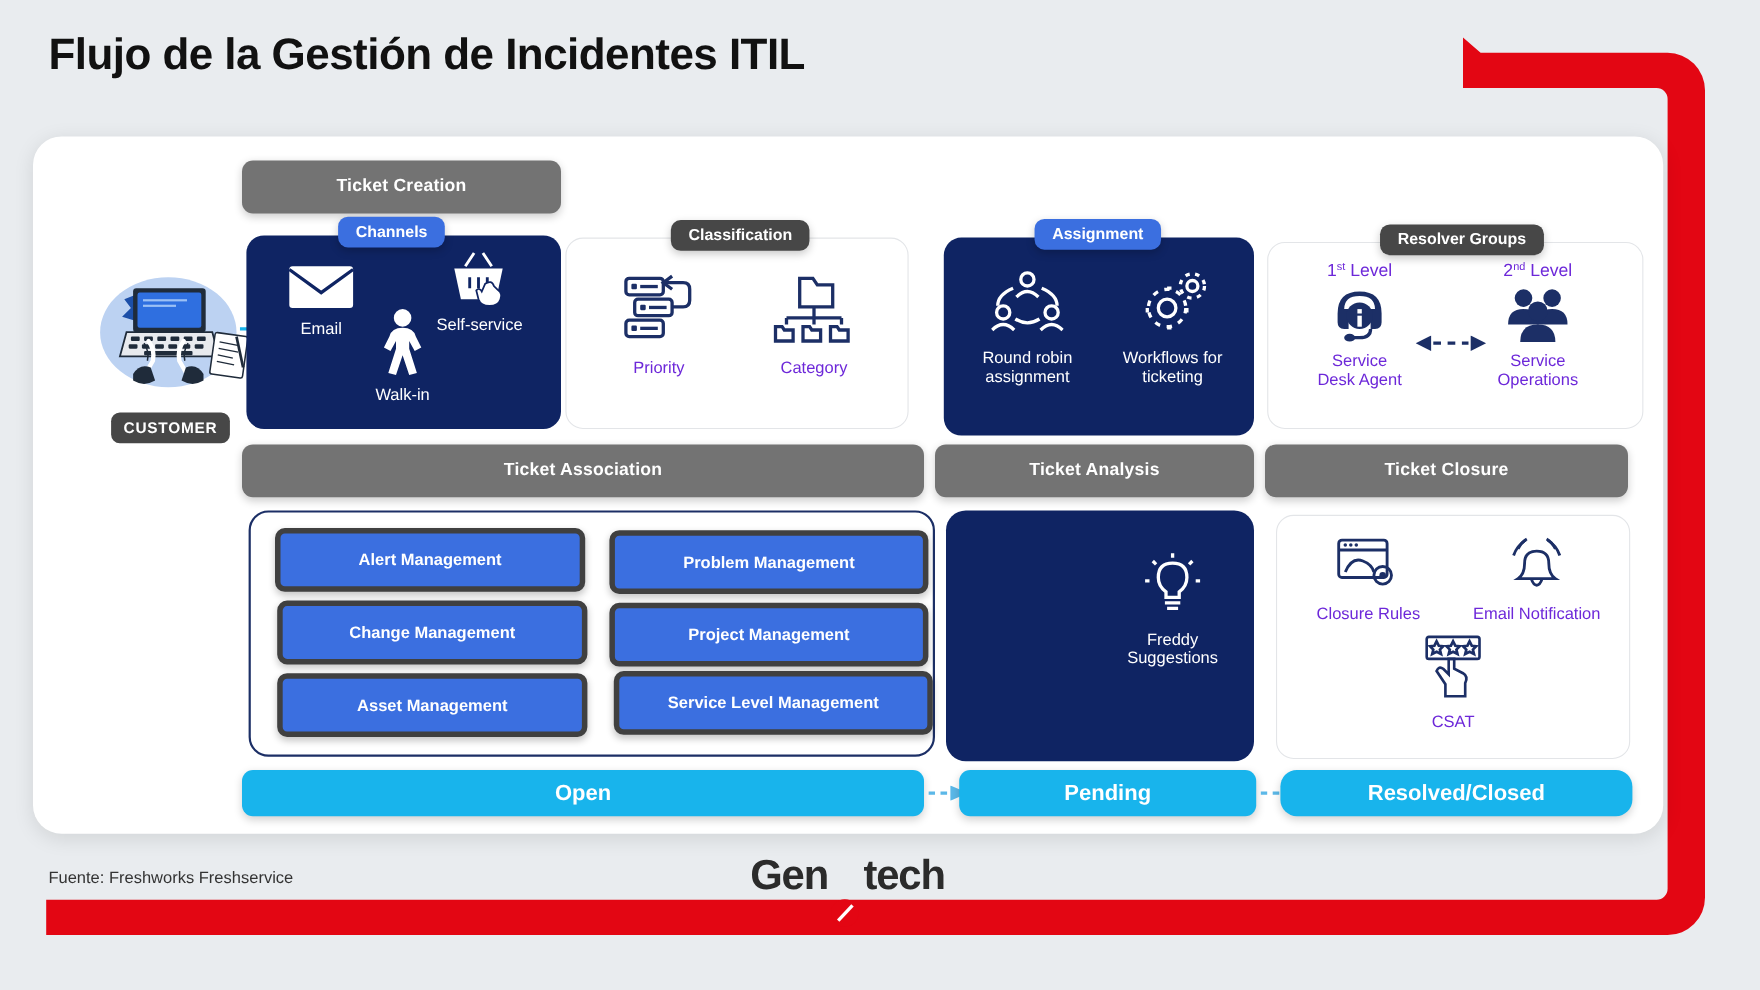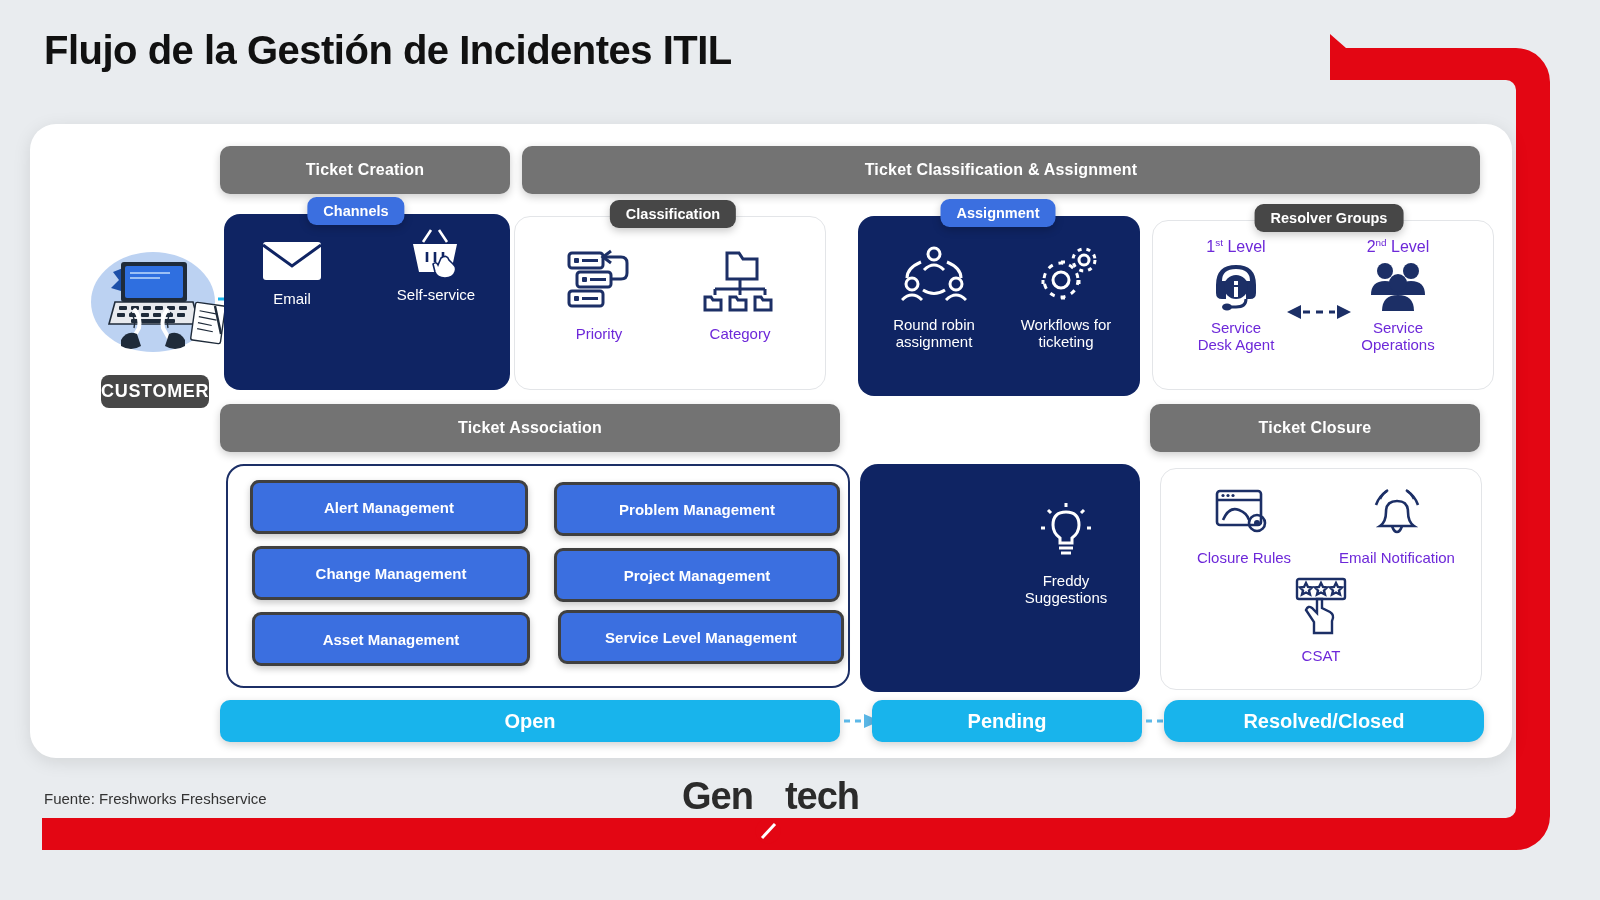--- a/index.html
+++ b/index.html
@@ -25,21 +25,21 @@
     width:1482px; height:634px;
     background:#ffffff; border-radius:26px;
     box-shadow:0 4px 18px rgba(0,0,0,0.10);
   }
   
   .customer{ position:absolute; left:45px; top:118px; width:160px; }
   .customer-illu{ position:relative; width:160px; height:125px; }
   .cust-label{
     margin:8px auto 0; display:block; width:108px;
     background:#474747; color:#fff; border-radius:8px;
-    text-align:center; font-size:18px; font-weight:bold;
+    text-align:center; font-size:14px; font-weight:bold;
     letter-spacing:.7px; padding:6px 0;
   }
   .cust-arrow{ position:absolute; left:188px; top:168px; width:48px; height:14px; }
 
   
   .hbar{
     position:absolute; background:#737373; color:#fff;
     border-radius:10px;
     display:flex; align-items:center; justify-content:center;
     font-size:16px; font-weight:bold; letter-spacing:.2px;
@@ -61,21 +61,21 @@
   .badge.grey{ background:#474747; }
 
   .icon-cell{ position:absolute; text-align:center; }
   .icon-cell .lbl{ font-size:15px; line-height:1.15; }
   .navy .lbl{ color:#ffffff; }
   .light .lbl{ color:#6d28d9; }
 
   
   .assoc-btn{
     position:absolute; background:#3b6fe0; color:#fff;
-    border:3px solid #404040; border-radius:9px;
+    border:5px solid #404040; border-radius:9px;
     display:flex; align-items:center; justify-content:center;
     font-size:15px; font-weight:bold;
     box-shadow:0 3px 7px rgba(0,0,0,.22);
   }
   
   .status{
     position:absolute; background:#18b4ec; color:#fff;
     border-radius:10px; display:flex; align-items:center; justify-content:center;
     font-size:20px; font-weight:bold;
     box-shadow:0 3px 8px rgba(0,0,0,.18);
@@ -153,21 +153,20 @@
     </div>
     <div class="cust-label">CUSTOMER</div>
   </div>
 
   <svg class="cust-arrow" viewBox="0 0 48 14">
     <line x1="0" y1="7" x2="26" y2="7" stroke="#18b4ec" stroke-width="3" stroke-dasharray="7 6"></line>
     <path d="M28 0 L46 7 L28 14 Z" fill="#18b4ec"></path>
   </svg>
 
   <div class="hbar" style="left:190px; top:22px; width:290px; height:48px;">Ticket Creation</div>
-  <div class="hbar" style="left:492px; top:22px; width:958px; height:48px;">Ticket Classification &amp; Assignment</div>
 
   <div class="panel navy" style="left:194px; top:90px; width:286px; height:176px;">
     <div class="badge blue" style="left:132px;">Channels</div>
 
     <div class="icon-cell" style="left:18px; top:24px; width:100px;">
       <svg width="62" height="44" viewBox="0 0 62 44">
         <rect x="2" y="4" width="58" height="38" rx="3" fill="#fff"></rect>
         <path d="M2 7 L31 28 L60 7" fill="none" stroke="#0f2463" stroke-width="3"></path>
       </svg>
       <div class="lbl" style="margin-top:4px;">Email</div>
@@ -180,20 +179,27 @@
         <g stroke="#0f2463" stroke-width="2.6">
           <line x1="20" y1="24" x2="20" y2="34"></line>
           <line x1="28" y1="24" x2="28" y2="34"></line>
           <line x1="36" y1="24" x2="36" y2="34"></line>
         </g>
         <path d="M34 30 q6 -4 8 2 l4 4 q4 3 2 8 q-2 6 -10 6 q-8 0 -10 -6 l-2 -8 q3 -3 5 1 Z" fill="#fff" stroke="#0f2463" stroke-width="1.6"></path>
       </svg>
       <div class="lbl" style="margin-top:2px;">Self-service</div>
     </div>
 
+    <div class="icon-cell" style="left:82px; top:66px; width:120px;">
+      <svg width="40" height="66" viewBox="0 0 40 66">
+        <circle cx="20" cy="9" r="8" fill="#fff"></circle>
+        <path d="M20 18 q10 0 12 8 l5 10 -6 3 -5 -9 v7 l7 22 -7 2 -6 -18 -6 18 -7 -2 7 -22 v-7 l-5 9 -6 -3 5 -10 q2 -8 12 -8 Z" fill="#fff"></path>
+      </svg>
+      <div class="lbl" style="margin-top:0px;">Walk-in</div>
+    </div>
   </div>
 
   <div class="panel light" style="left:484px; top:92px; width:310px; height:172px;">
     <div class="badge grey" style="left:158px;">Classification</div>
 
     <div class="icon-cell" style="left:24px; top:30px; width:120px;">
       <svg width="68" height="66" viewBox="0 0 68 66">
         <g fill="none" stroke="#1c2f66" stroke-width="3">
           <rect x="4" y="6" width="34" height="15" rx="3"></rect>
           <rect x="12" y="25" width="34" height="15" rx="3"></rect>
@@ -315,20 +321,21 @@
         </g>
       </svg>
       <div class="lbl" style="margin-top:2px;">
         <div>Service</div>
         <div>Operations</div>
       </div>
     </div>
   </div>
 
   <div class="hbar" style="left:190px; top:280px; width:620px; height:48px;">Ticket Association</div>
+  <div class="hbar" style="left:820px; top:280px; width:290px; height:48px;">Ticket Analysis</div>
   <div class="hbar" style="left:1120px; top:280px; width:330px; height:48px;">Ticket Closure</div>
 
   <div class="panel assoc" style="left:196px; top:340px; width:620px; height:220px;">
     <div class="assoc-btn" style="left:22px; top:14px; width:272px; height:48px;">Alert Management</div>
     <div class="assoc-btn" style="left:326px; top:16px; width:280px; height:48px;">Problem Management</div>
     <div class="assoc-btn" style="left:24px; top:80px; width:272px; height:48px;">Change Management</div>
     <div class="assoc-btn" style="left:326px; top:82px; width:280px; height:48px;">Project Management</div>
     <div class="assoc-btn" style="left:24px; top:146px; width:272px; height:48px;">Asset Management</div>
     <div class="assoc-btn" style="left:330px; top:144px; width:280px; height:48px;">Service Level Management</div>
   </div>

